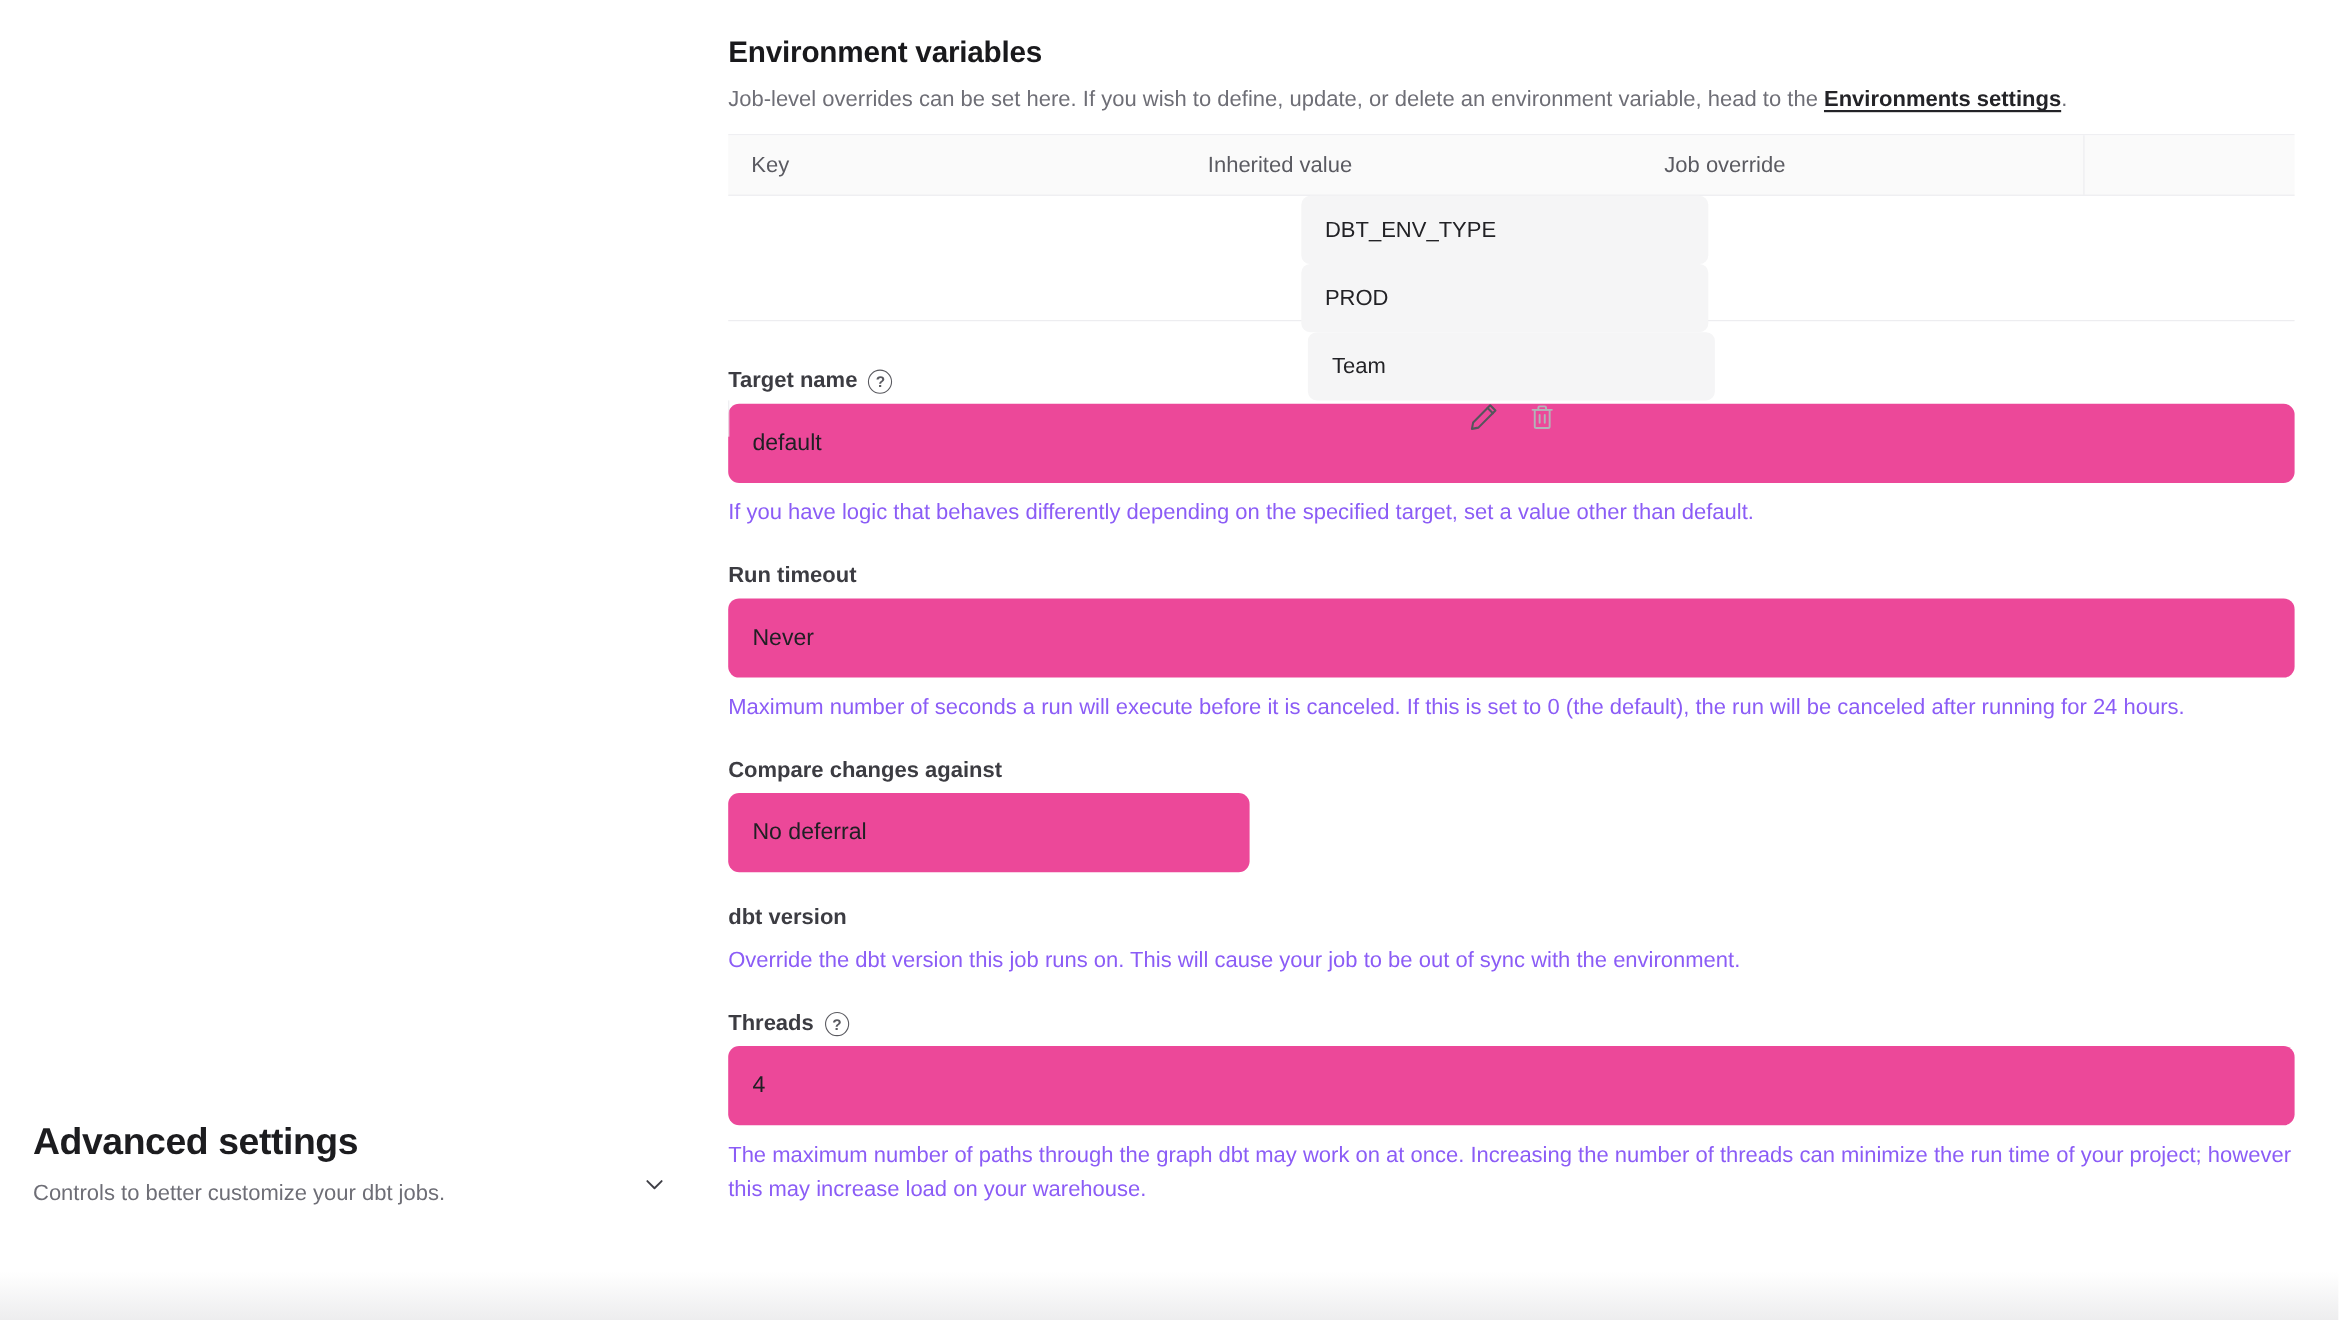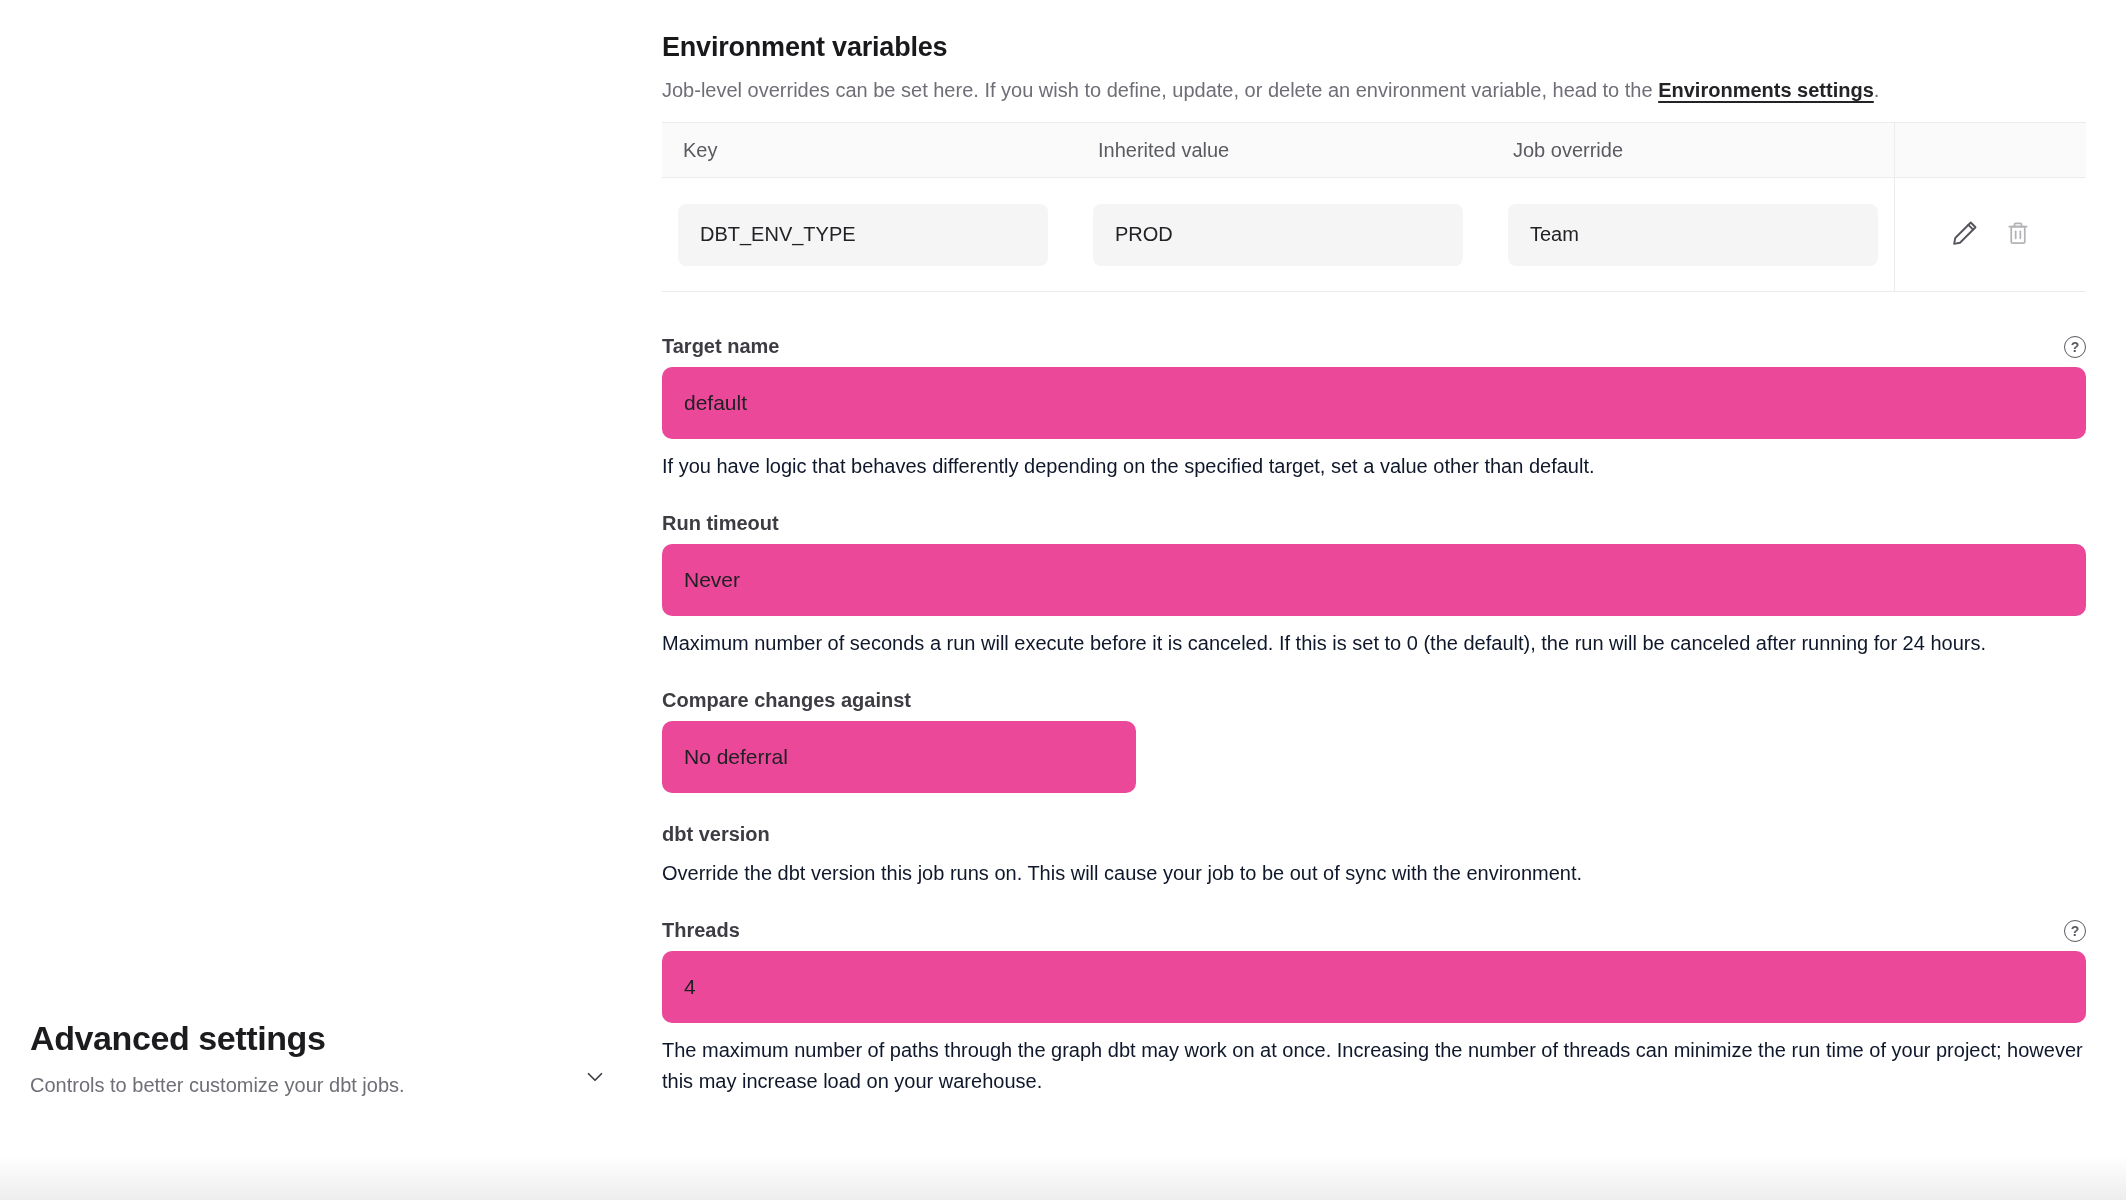--- a/index.html
+++ b/index.html
@@ -24,49 +24,49 @@
   .section-heading { font-size: 27px; font-weight: 700; color: #19191c; letter-spacing: -0.2px; margin: 0 0 13px 0; }
   .section-desc { font-size: 20px; color: #6e6e76; line-height: 1.4; }
   .env-link { color: #232327; font-weight: 700; text-decoration: underline; text-underline-offset: 4px; cursor: pointer; }
 
   
   .tbl { margin-top: 18px; border-top: 1px solid #ececef; }
   .tbl-head { display: flex; height: 55px; background: #fafafa; border-bottom: 1px solid #ececef; align-items: center; }
   .th { font-size: 20px; font-weight: 500; color: #5a5a61; padding-left: 21px; }
   .col1 { width: 415px; } .col2 { width: 415px; } .col3 { width: 402px; }
   .col4 { flex: 1; border-left: 1px solid #ececef; align-self: stretch; }
-  .tbl-row { display: flex; height: 114px; border-bottom: 1px solid #ececef; align-items: center; }
+  .tbl-row { display: flex; height: 114px; border-bottom: 1px solid #ececef; align-items: center; flex-direction: column; }
   .cell-box {
     margin-left: 16px; width: 370px; height: 62px;
     background: #f5f5f6; border-radius: 8px;
     display: flex; align-items: center; padding-left: 22px;
     font-size: 20px; color: #222226;
   }
   .row-actions { display: flex; align-items: center; justify-content: center; gap: 24px; height: 100%; }
   .icon-btn { background: none; border: none; padding: 0; cursor: pointer; display: flex; align-items: center; }
   .edit-color { color: #55555c; }
   .trash-color { color: #b3b3b8; }
 
   
   .field { margin-top: 30px; }
   .field-first { margin-top: 43px; }
-  .field-label { font-size: 20px; font-weight: 700; color: #3c3c42; display: flex; align-items: center; gap: 10px; margin-bottom: 9px; justify-content: space-between; }
+  .field-label { font-size: 20px; font-weight: 700; color: #3c3c42; display: flex; align-items: center; gap: 10px; margin-bottom: 9px; }
   .help-circle {
     width: 22px; height: 22px; border: 1.5px solid #59595f; border-radius: 50%;
     color: #59595f; font-size: 14px; font-weight: 700;
     display: inline-flex; align-items: center; justify-content: center; cursor: pointer;
   }
   .text-input {
     width: 100%; height: 72px;
     background: #ec4899; border: none; border-radius: 10px;
     padding: 0 22px; font-size: 21px; color: #202024;
     font-family: inherit; outline: none; display: block;
   }
   .text-input.narrow { width: 474px; }
-  .field-help { margin-top: 12px; font-size: 20px; color: #0f172a; line-height: 1.55; }
+  .field-help { margin-top: 12px; font-size: 20px; color: #8b5cf6; line-height: 1.55; }
 
   .bottom-fade {
     position: absolute; left: 0; right: 0; bottom: 0; height: 44px;
     background: linear-gradient(180deg, rgba(238,238,239,0) 0%, #ededee 100%);
     pointer-events: none;
   }
 </style>
 </head>
 <body>
 

